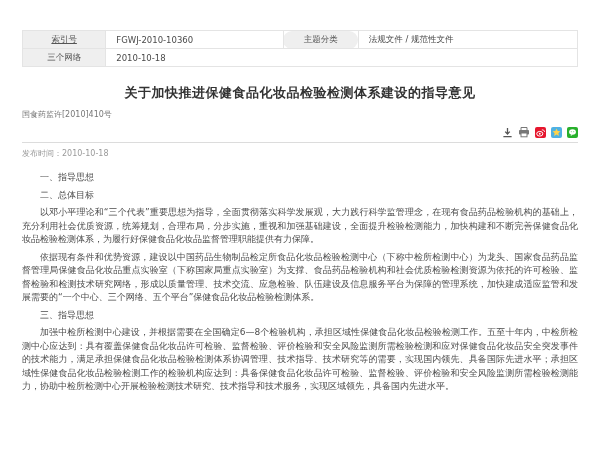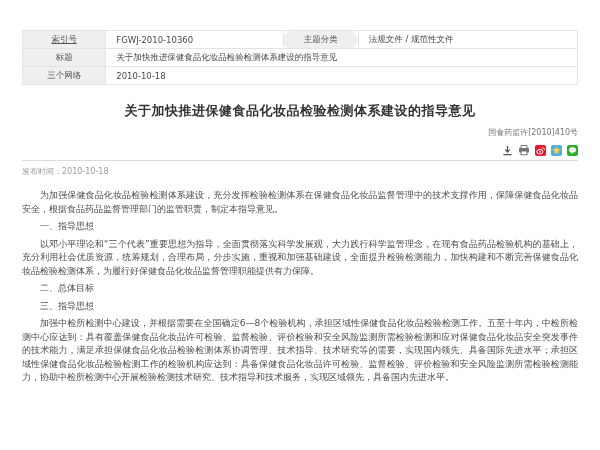--- a/index.html
+++ b/index.html
@@ -34,21 +34,21 @@
   .doc-title {
     margin-top: 17px;
     text-align: center;
     font-size: 13px;
     font-weight: bold;
     color: #333;
     letter-spacing: 0.5px;
   }
   .doc-number {
     margin-top: 7px;
-    text-align: right;
+    text-align: left;
     font-size: 8px;
     color: #777;
   }
 
   
   .toolbar {
     margin-top: 6px;
     display: flex;
     justify-content: flex-end;
     align-items: center;
@@ -89,24 +89,20 @@
 
   <table class="meta">
     <tbody>
         <tr>
       <td class="lbl col1">索引号</td>
       <td class="col2">FGWJ-2010-10360</td>
       <td class="lbl col3">主题分类</td>
       <td class="col4">法规文件 / 规范性文件</td>
     </tr>
     <tr>
-      <td class="lbl">标题</td>
-      <td colspan="3">关于加快推进保健食品化妆品检验检测体系建设的指导意见</td>
-    </tr>
-    <tr>
       <td class="lbl">三个网络</td>
       <td colspan="3">2010-10-18</td>
     </tr>
   </tbody>
     </table>
 
   <div class="doc-title">关于加快推进保健食品化妆品检验检测体系建设的指导意见</div>
   <div class="doc-number">国食药监许[2010]410号</div>
 
   <div class="toolbar">
@@ -141,21 +137,21 @@
           <path d="M3.4 7l-.4 2 2.2-1.4z" fill="#fff"></path>
           <circle cx="3.6" cy="4.2" r="0.55" fill="#28b02c"></circle>
           <circle cx="6.4" cy="4.2" r="0.55" fill="#28b02c"></circle>
         </svg>
     </span>
   </div>
 
   <div class="publish-time">发布时间：2010-10-18</div>
 
   <div class="doc-body">
-    <p class="p-indent">为加强保健食品化妆品检验检测体系建设，充分发挥检验检测体系在保健食品化妆品监督管理中的技术支撑作用，保障保健食品化妆品安全，根据食品药品监督管理部门的监管职责，制定本指导意见。</p>
     <p class="p-indent">一、指导思想</p>
+    <p class="p-indent">二、总体目标</p>
     <p class="p-indent">以邓小平理论和“三个代表”重要思想为指导，全面贯彻落实科学发展观，大力践行科学监管理念，在现有食品药品检验机构的基础上，充分利用社会优质资源，统筹规划，合理布局，分步实施，重视和加强基础建设，全面提升检验检测能力，加快构建和不断完善保健食品化妆品检验检测体系，为履行好保健食品化妆品监督管理职能提供有力保障。</p>
-    <p class="p-indent">二、总体目标</p>
+    <p class="p-indent">依据现有条件和优势资源，建设以中国药品生物制品检定所食品化妆品检验检测中心（下称中检所检测中心）为龙头、国家食品药品监督管理局保健食品化妆品重点实验室（下称国家局重点实验室）为支撑、食品药品检验机构和社会优质检验检测资源为依托的许可检验、监督检验和检测技术研究网络，形成以质量管理、技术交流、应急检验、队伍建设及信息服务平台为保障的管理系统，加快建成适应监管和发展需要的“一个中心、三个网络、五个平台”保健食品化妆品检验检测体系。</p>
     <p class="p-indent">三、指导思想</p>
     <p class="p-indent">加强中检所检测中心建设，并根据需要在全国确定6—8个检验机构，承担区域性保健食品化妆品检验检测工作。五至十年内，中检所检测中心应达到：具有覆盖保健食品化妆品许可检验、监督检验、评价检验和安全风险监测所需检验检测和应对保健食品化妆品安全突发事件的技术能力，满足承担保健食品化妆品检验检测体系协调管理、技术指导、技术研究等的需要，实现国内领先、具备国际先进水平；承担区域性保健食品化妆品检验检测工作的检验机构应达到：具备保健食品化妆品许可检验、监督检验、评价检验和安全风险监测所需检验检测能力，协助中检所检测中心开展检验检测技术研究、技术指导和技术服务，实现区域领先，具备国内先进水平。</p>
   </div>
 
 </div>
 
 </body></html>

